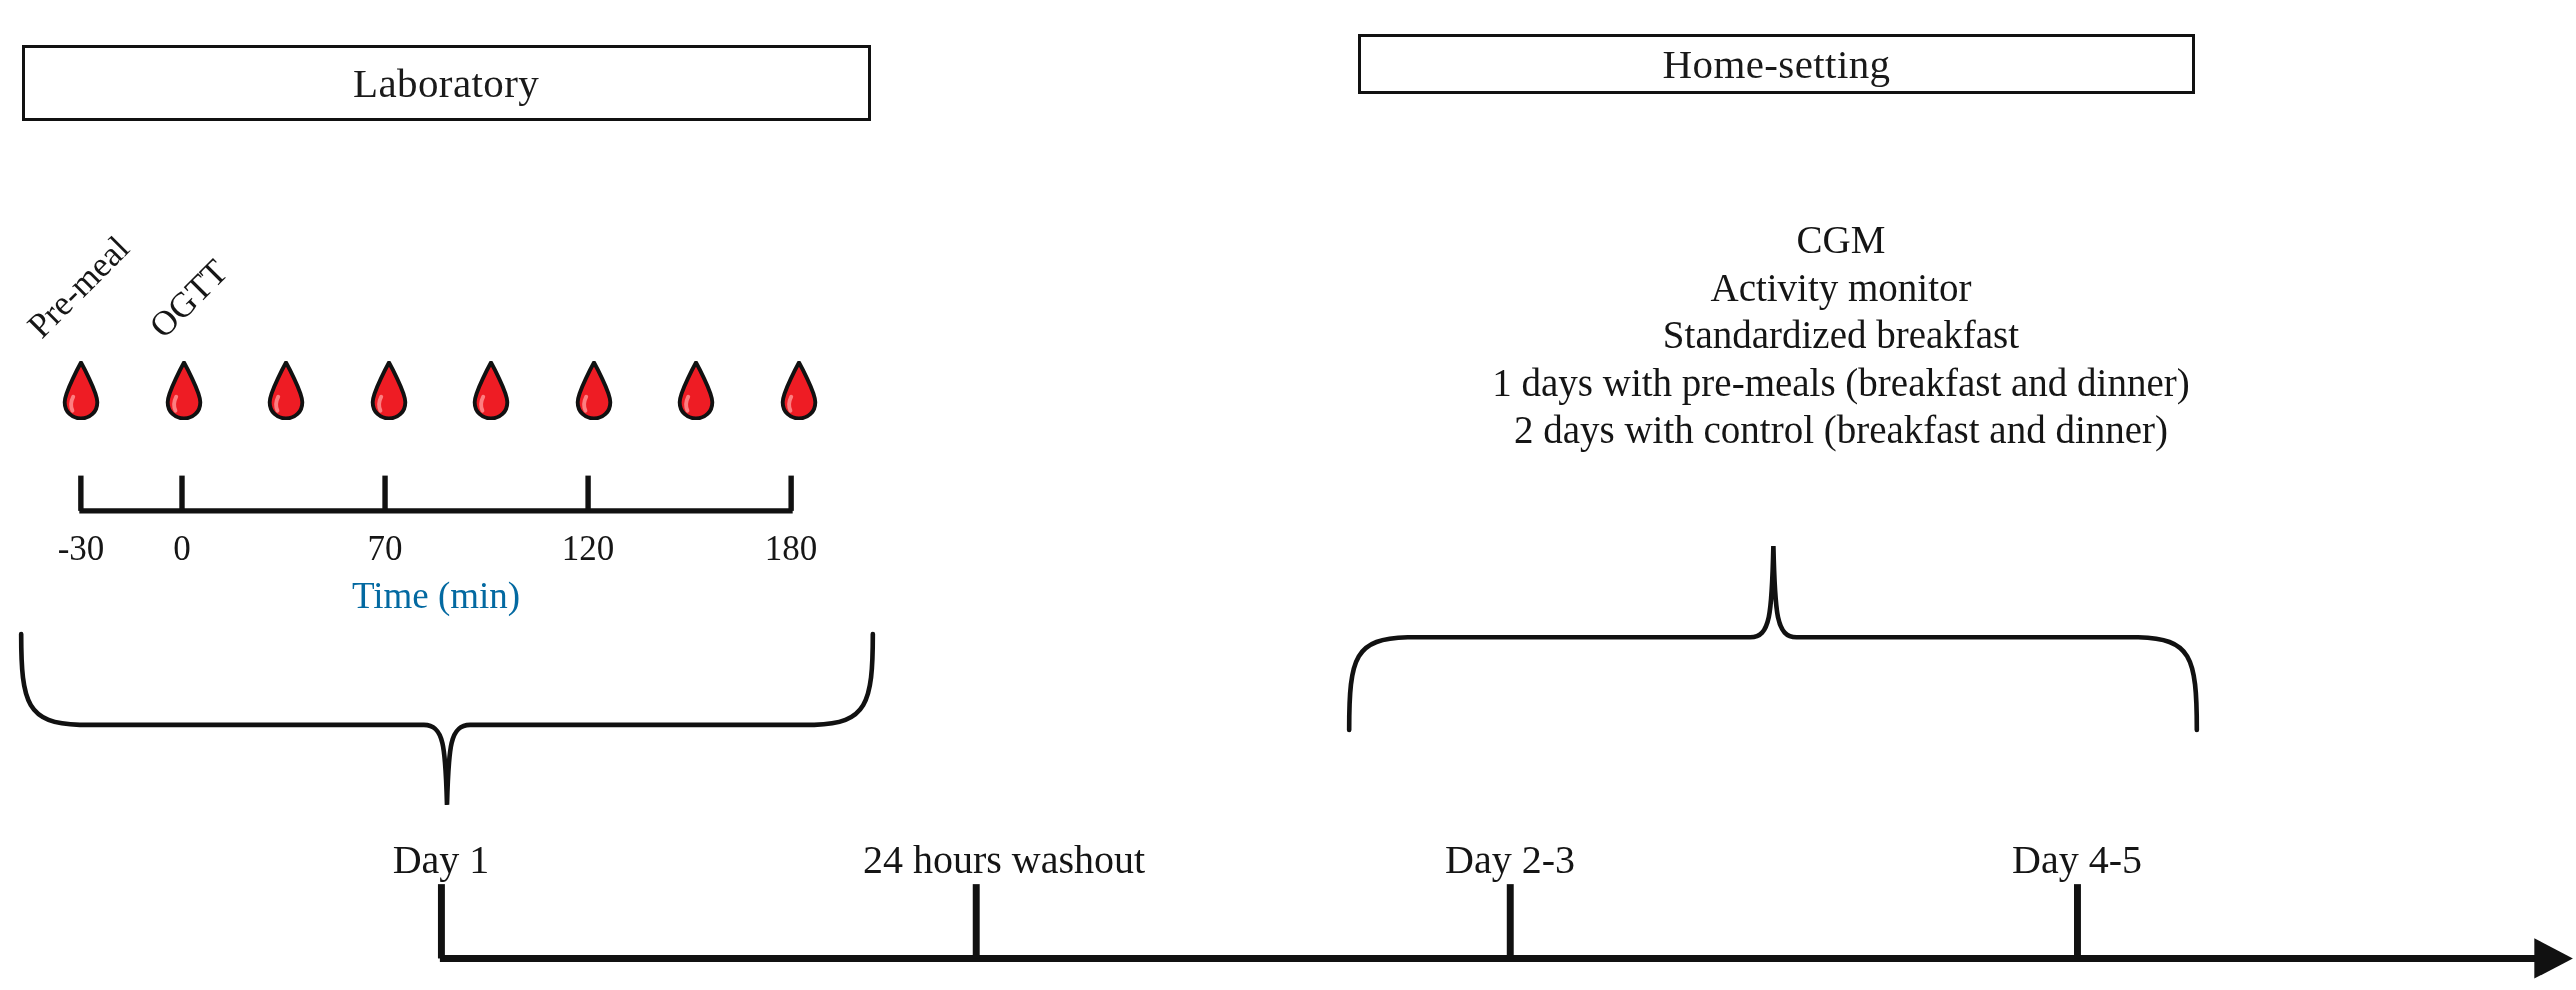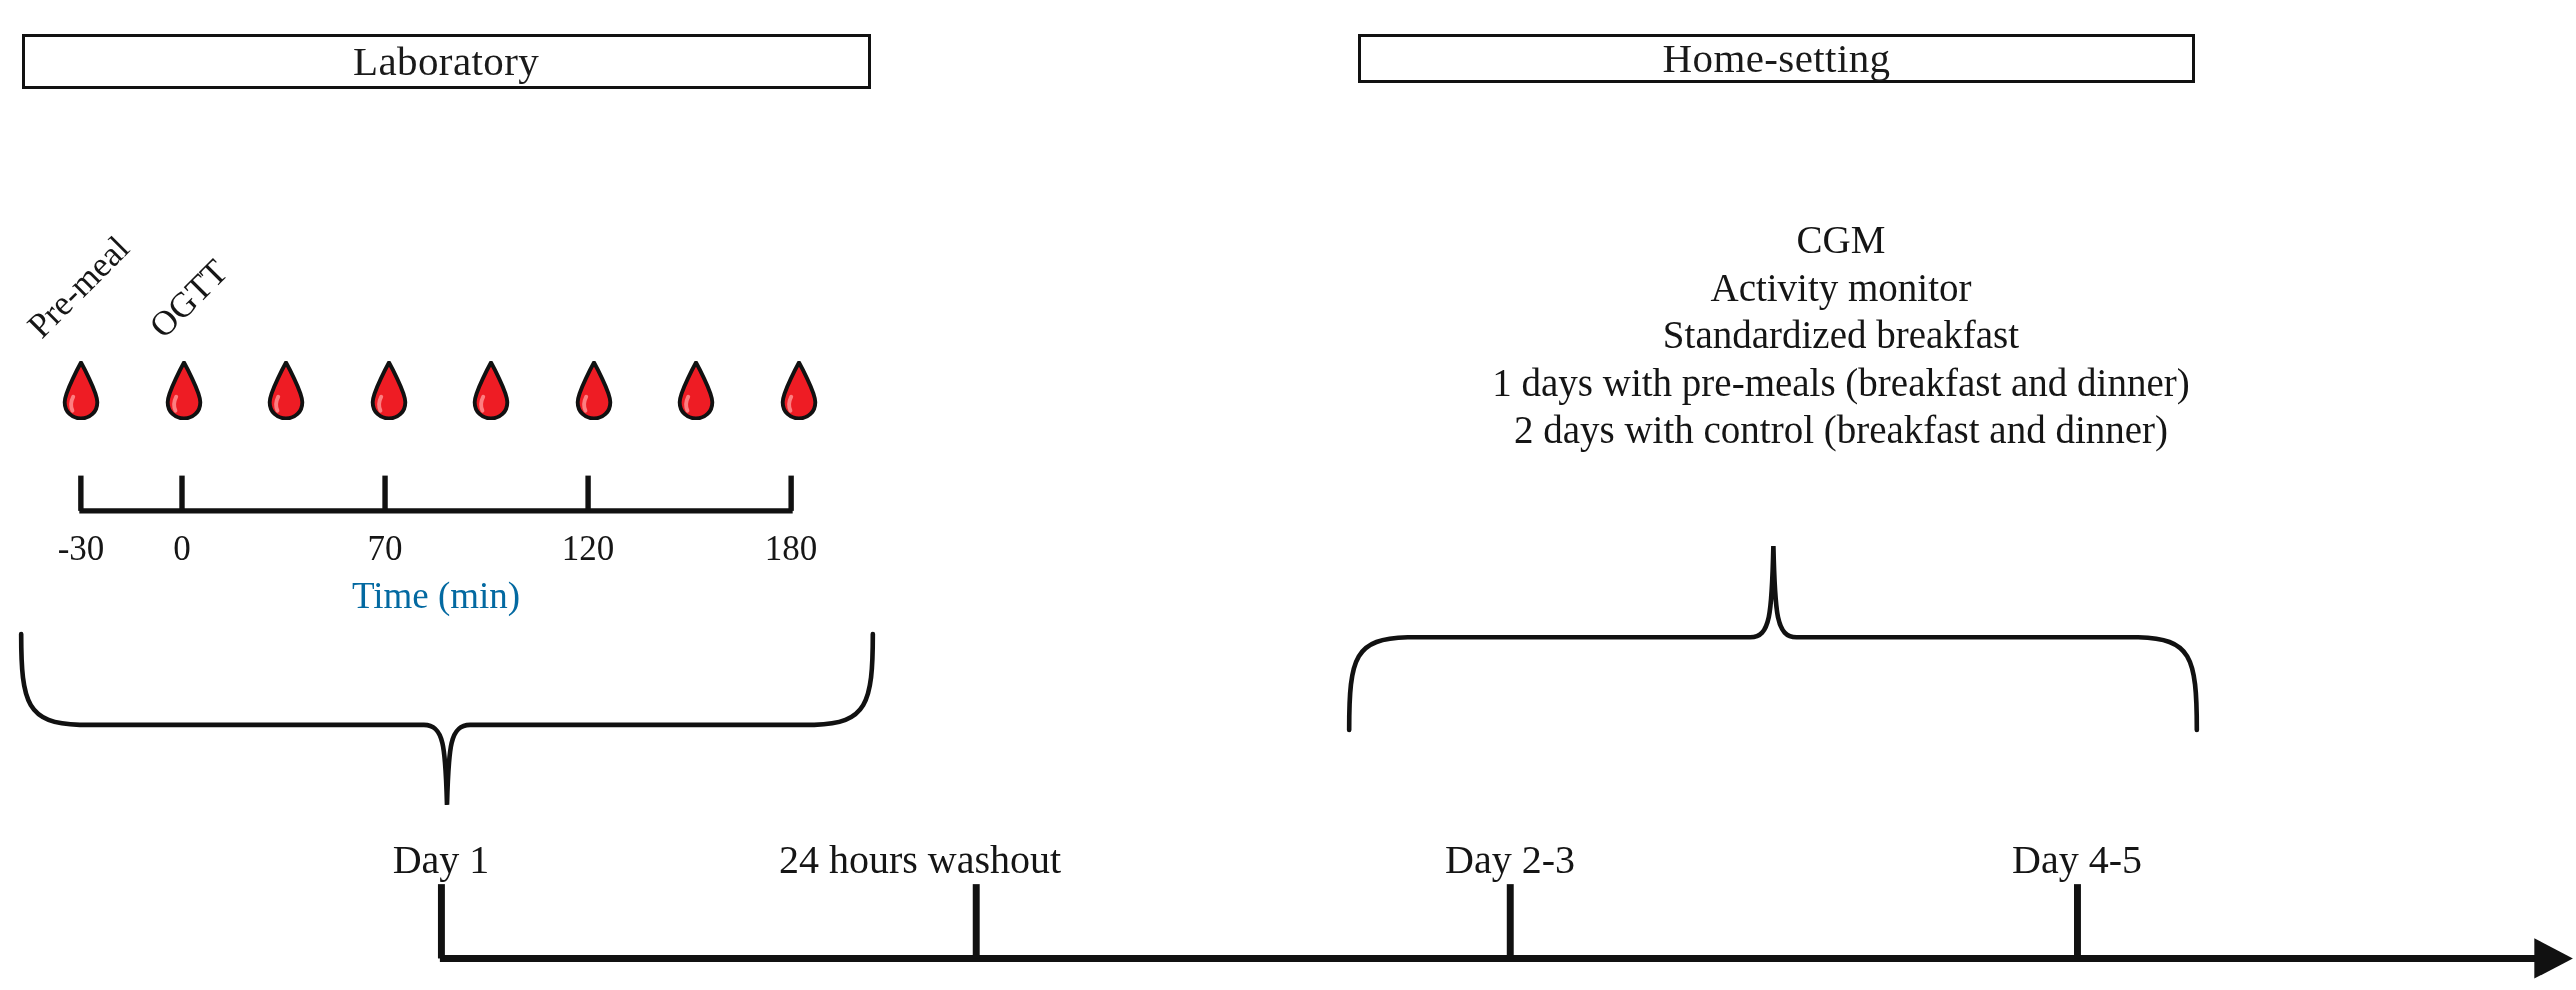--- a/index.html
+++ b/index.html
@@ -27,22 +27,22 @@
     display: flex;
     align-items: center;
     justify-content: center;
   }
   .header-box .header-label {
     font-size: 41px;
     line-height: 1;
     letter-spacing: 0.4px;
     color: #1a1a1a;
   }
-  #lab-box   { left: 21.6px;  top: 34px; width: 849px; height: 55px; }
-  #home-box  { left: 1358px; top: 34px; width: 837px; height: 49px; }
+  #lab-box   { left: 21.6px;  top: 45px; width: 849px; height: 76px; }
+  #home-box  { left: 1358px; top: 34px; width: 837px; height: 60px; }
 
   
   .rot-label {
     position: absolute;
     font-size: 35px;
     line-height: 1;
     white-space: nowrap;
     transform-origin: left bottom;
     transform: rotate(-45deg);
     color: #161616;
@@ -258,19 +258,19 @@
         <line x1="1265" y1="122" x2="1265" y2="26"></line>
         <line x1="1957" y1="122" x2="1957" y2="26"></line>
         <line x1="2692" y1="122" x2="2692" y2="26"></line>
       </g>
       <polygon points="3284,96 3334,122 3284,148" fill="#111111"></polygon>
     </svg>
   </div>
 
   <div id="day-labels">
       <div class="day-label" style="left: 441px; top: 840px;">Day 1</div>
-      <div class="day-label" style="left: 920px; top: 840px; text-align: center;">24 hours washout</div>
+      <div class="day-label" style="left: 1004px; top: 840px; text-align: center;">24 hours washout</div>
       <div class="day-label" style="left: 1510px; top: 840px;">Day 2-3</div>
       <div class="day-label" style="left: 2077px; top: 840px;">Day 4-5</div>
     </div>
 
 </div>
 
 
 </body></html>

